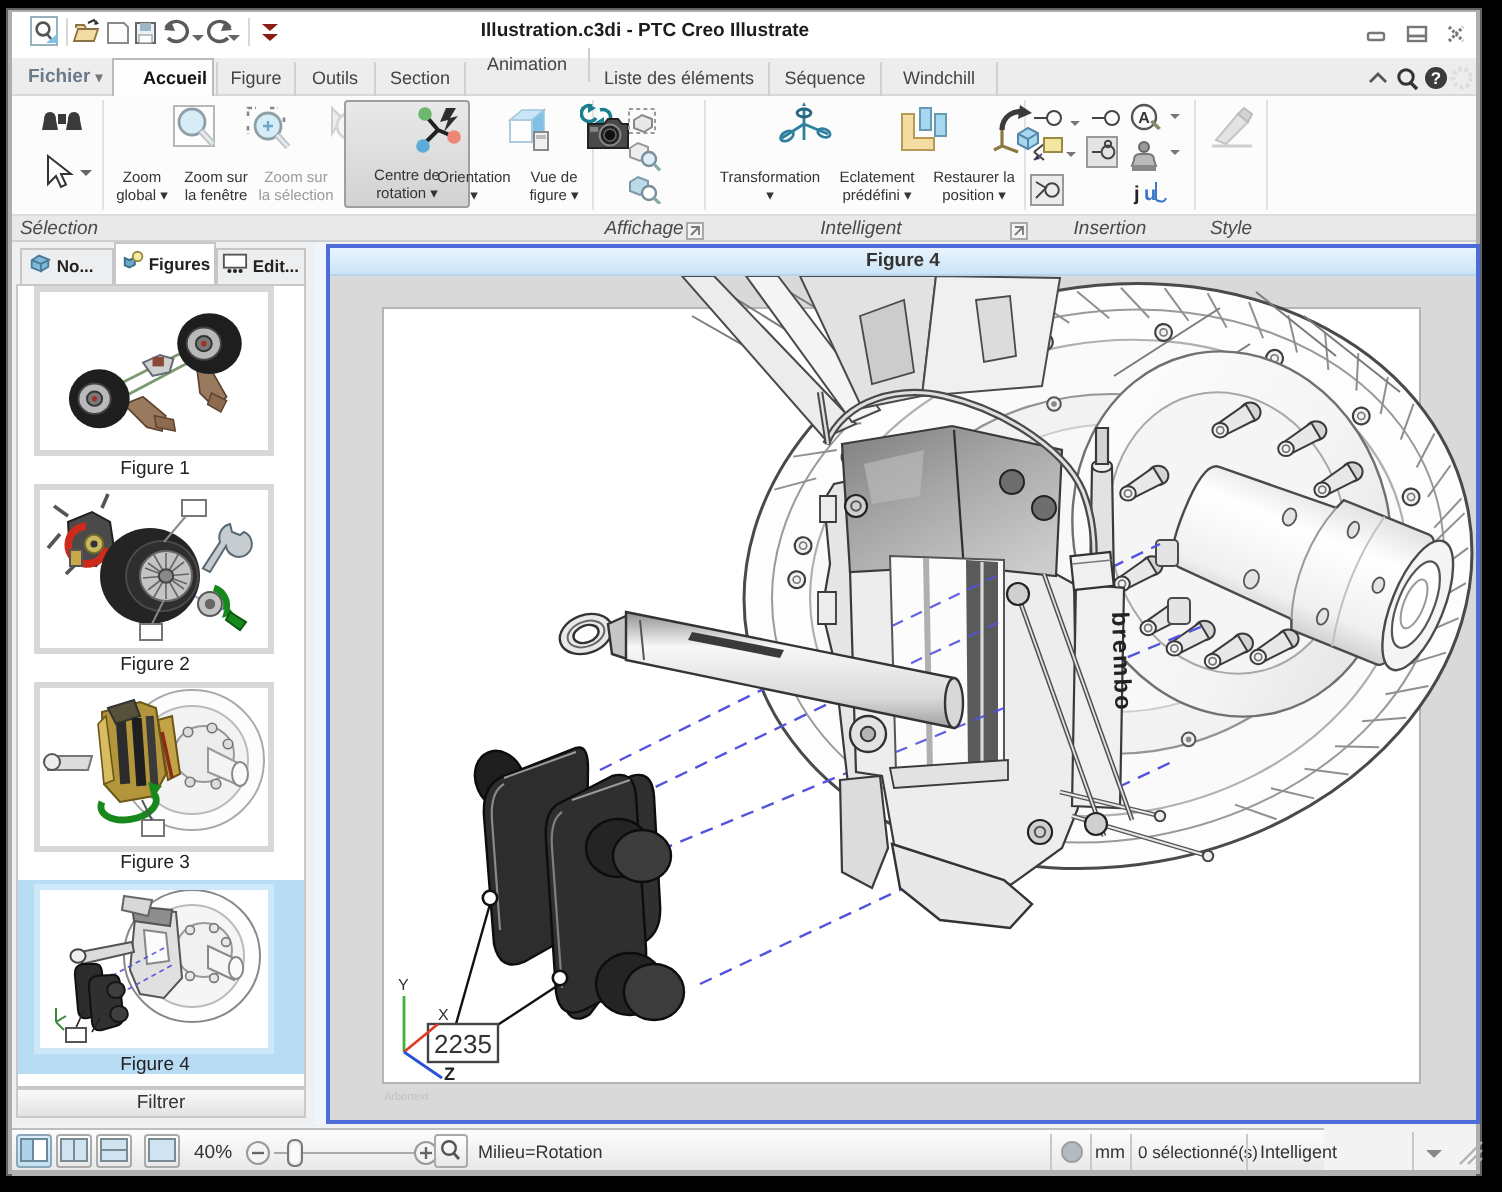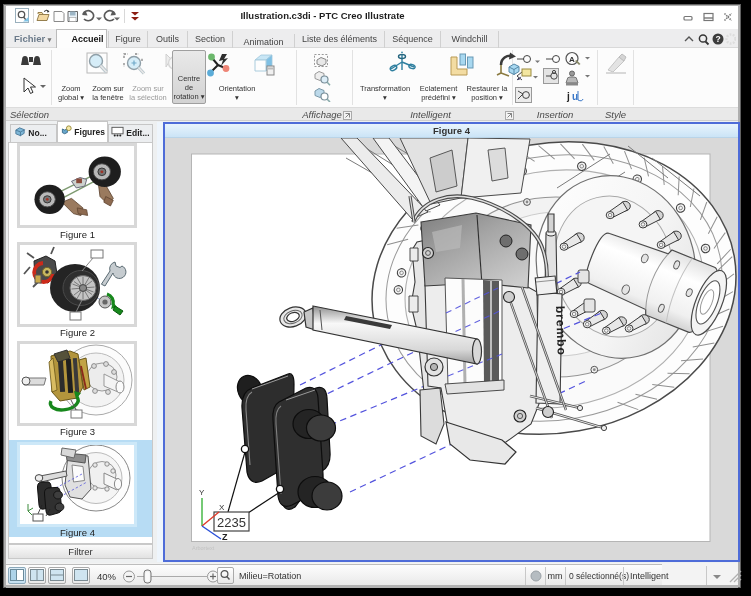--- a/index.html
+++ b/index.html
@@ -68,21 +68,21 @@
     <line x1="24" y1="7" x2="33" y2="7" stroke="#777" stroke-width="1.4"></line>
  <path d="M44.5,2.5 l3.5,3.5 3.5,-3.5 M44.5,9.5 l3.5,-3.5 3.5,3.5" fill="none" stroke="#777" stroke-width="1.6" stroke-dasharray="1.4,1"></path>
 </svg>
 
 <div class="abs tabrow"></div>
 <div class="abs fichier" style="left:14px;top:30px;">Fichier <span style="font-size:7px;color:#777">▾</span></div>
 <div class="tab active" style="left:56px;top:29px;width:51px;">Accueil</div>
 <div class="tab first" style="left:108px;top:31px;width:40px;">Figure</div>
 <div class="tab" style="left:148px;top:31px;width:40px;">Outils</div>
 <div class="tab" style="left:188px;top:31px;width:45px;">Section</div>
-<div class="tab" style="left:233px;top:34px;width:62px;">Animation</div>
+<div class="tab" style="left:233px;top:24px;width:62px;">Animation</div>
 <div class="tab" style="left:295px;top:31px;width:90px;">Liste des éléments</div>
 <div class="tab" style="left:385px;top:31px;width:56px;">Séquence</div>
 <div class="tab" style="left:441px;top:31px;width:58px;">Windchill</div>
 <svg class="abs" style="left:684px;top:33px" width="52" height="13" viewBox="0 0 52 13">
  <path d="M1,8 l4,-4 4,4" fill="none" stroke="#555" stroke-width="1.4"></path>
  <circle cx="19" cy="5.5" r="3.6" fill="none" stroke="#333" stroke-width="1.5"></circle>
     <line x1="21.5" y1="8.5" x2="24.5" y2="11.5" stroke="#333" stroke-width="1.8"></line>
  <circle cx="34" cy="6" r="5.5" fill="#3c3c3c"></circle>
     <text x="34" y="9" font-size="8.5" font-weight="bold" fill="#fff" text-anchor="middle">?</text>
  <circle cx="47" cy="6" r="4.5" fill="none" stroke="#ddd" stroke-width="2.4" stroke-dasharray="1.8,1.4"></circle>
@@ -126,21 +126,21 @@
 
  <div class="rbtn" style="left:122px;width:40px;color:#9a9a9a;">
       <svg class="ric" width="28" height="28" viewBox="0 0 28 28" opacity="0.45">
         <path d="M6,3 l8,8 -5,0 -3,5z" fill="#dcdcdc" stroke="#999"></path>
         <circle cx="15" cy="12" r="6.5" fill="#eee" stroke="#aaa" stroke-width="1.4"></circle>
         <path d="M19.5,16.5 l4.5,5.5" stroke="#bbb" stroke-width="3"></path>
       </svg>
       <div class="rlab">Zoom sur<br>la sélection</div>
     </div>
 
- <div class="rbtn sel3d" style="left:166px;width:34px;">
+ <div class="rbtn sel3d" style="left:166px;width:63px;">
       <svg class="ric" width="28" height="28" viewBox="0 0 28 28">
         <path d="M13,13 L7,6 M13,13 L20,16 M13,13 L6,20" stroke="#222" stroke-width="2"></path>
         <circle cx="6.5" cy="5" r="3.4" fill="#6cb86c"></circle>
         <circle cx="21" cy="16.5" r="3.4" fill="#ee8576"></circle>
         <circle cx="5.5" cy="21" r="3.4" fill="#5bacd8"></circle>
         <path d="M17,2 l5,0 -3,5 4,-1 -7,8 2,-6 -4,1z" fill="#2e2e2e"></path>
       </svg>
       <div class="rlab">Centre de<br>rotation ▾</div>
     </div>
 
@@ -148,20 +148,33 @@
       <svg class="ric" width="28" height="28" viewBox="0 0 28 28">
         <path d="M5,9 l6,-5 h11 l-6,5z" fill="#c8e6f5" stroke="#9fc6dc" stroke-width="0.8"></path>
         <path d="M16,9 l6,-5 v11 l-6,5z" fill="#7fc0e4" stroke="#9fc6dc" stroke-width="0.8"></path>
         <path d="M5,9 h11 v11 h-11z" fill="#fdfdfd" stroke="#aaccdd"></path>
         <rect x="17" y="15" width="7" height="9" fill="#f0f0f0" stroke="#888"></rect>
         <rect x="18" y="16.5" width="5" height="2" fill="#bbb"></rect>
       </svg>
       <div class="rlab">Orientation<br>▾</div>
     </div>
 
+ <div class="rbtn" style="left:252px;width:38px;">
+      <svg class="ric" width="28" height="28" viewBox="0 0 28 28">
+        <path d="M6,2 a4,4 0 1 0 2,6" fill="none" stroke="#1b7f8f" stroke-width="1.8"></path>
+        <path d="M4,1 l4,2 -4,2.5z" fill="#1b7f8f"></path>
+        <path d="M10,4 a4,4 0 1 1 -2,6" fill="none" stroke="#1b7f8f" stroke-width="1.8"></path>
+        <path d="M12,12 l-4,-2 4,-2.5z" fill="#1b7f8f"></path>
+        <path d="M4,11 h8 l2,-2.5 h5 l2,2.5 h3 v12 h-20z" fill="#4a4a4a" stroke="#222"></path>
+        <circle cx="15" cy="16.5" r="5.2" fill="#222" stroke="#888" stroke-width="1"></circle>
+        <circle cx="15" cy="16.5" r="3" fill="#111" stroke="#666" stroke-width="0.8"></circle>
+        <rect x="5" y="12.5" width="4" height="2.4" fill="#888"></rect>
+      </svg>
+      <div class="rlab">Vue de<br>figure ▾</div>
+    </div>
 
  <svg class="abs" style="left:306px;top:4px" width="20" height="50" viewBox="0 0 20 50">
   <g fill="none" stroke="#9a9a9a">
         <rect x="2.5" y="2.5" width="13" height="12" stroke-dasharray="2,1.6"></rect>
         <path d="M5,8 l4,-2.5 5,2 v4 l-4,2.5 -5,-2z" fill="#e8e8e8" stroke="#888"></path>
       </g>
   <g>
         <path d="M3,22 l4,-2.5 5,2 v4.5 l-4,2.5 -5,-2z" fill="#eee" stroke="#999"></path>
         <circle cx="12.5" cy="27.5" r="3.5" fill="#ddeef8" stroke="#7a8f9a" stroke-width="1.2"></circle>
         <path d="M15,30 l3,3.2" stroke="#8aa" stroke-width="1.6"></path>

